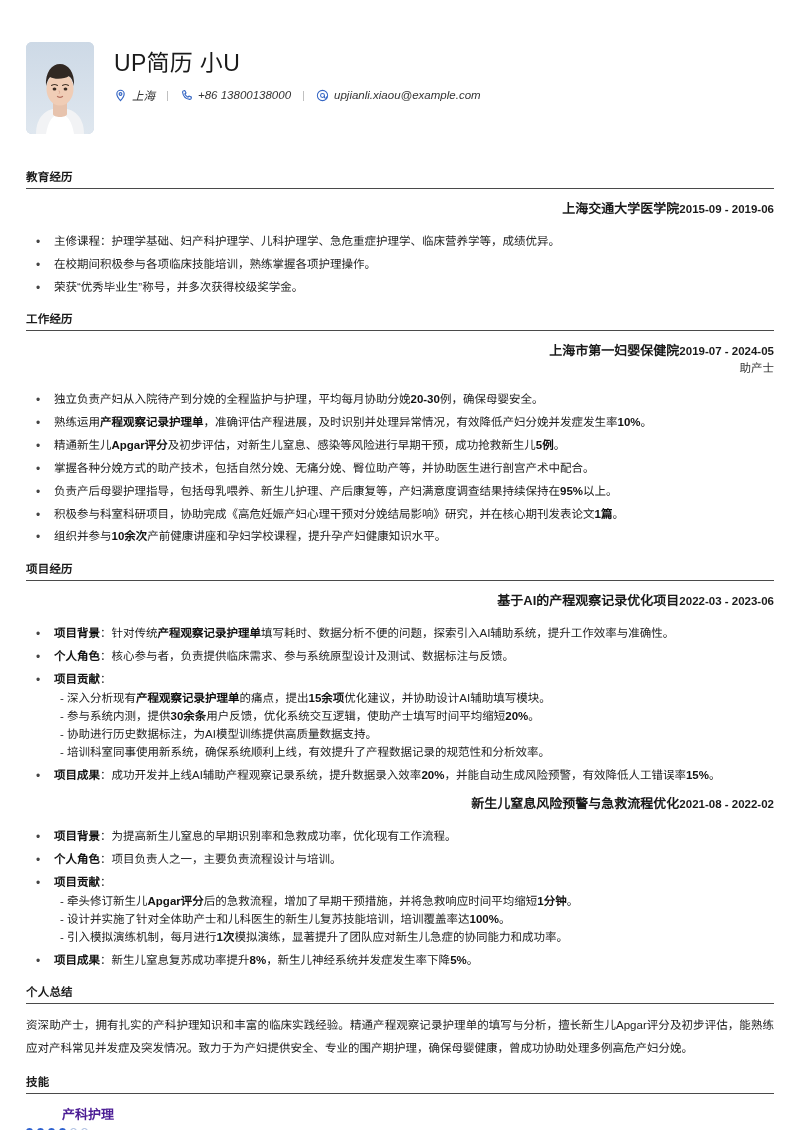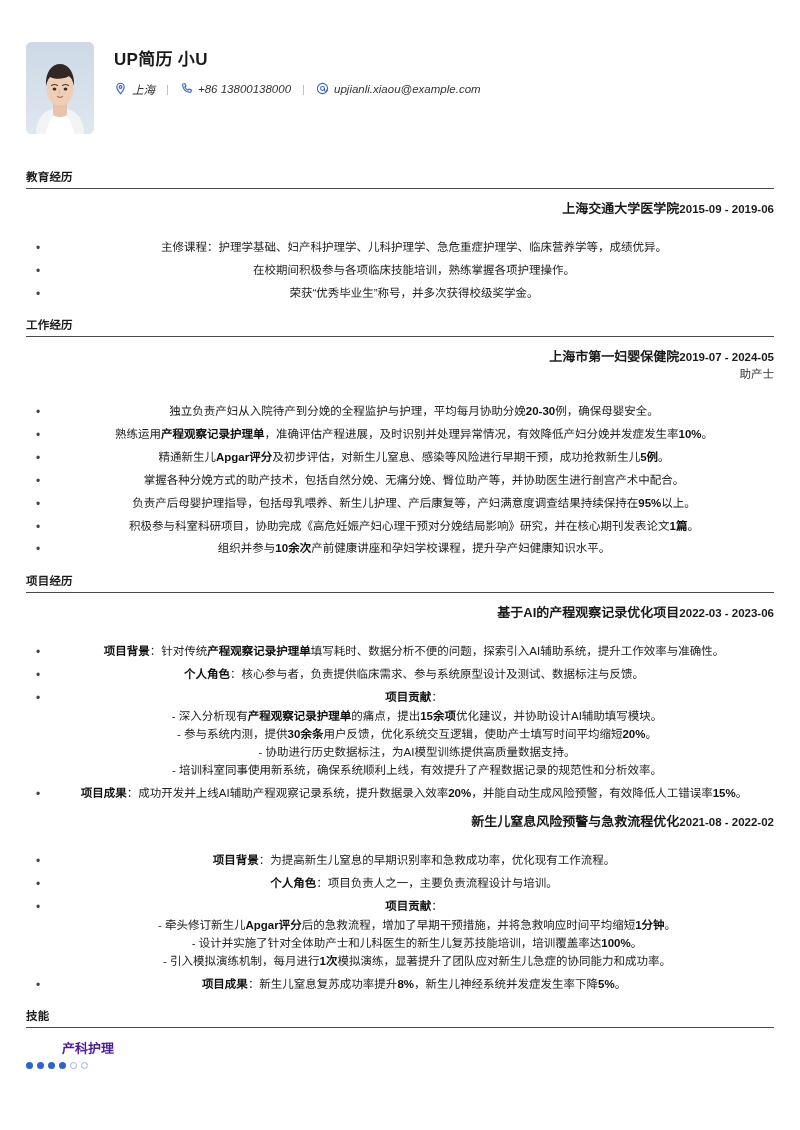--- a/index.html
+++ b/index.html
@@ -24,21 +24,21 @@
   }
   .photo-wrap { flex:0 0 auto; margin-right:20px; }
   .photo {
     width:68px; height:92px; border-radius:6px;
     overflow:hidden; display:block;
     background:#c9d4e2;
   }
   .photo svg { display:block; width:68px; height:92px; }
   .hdr-text { padding-top:8px; }
   .name {
-    font-size:17px; font-weight:bold; color:#1a1a1a;
+    font-size:23px; font-weight:normal; color:#1a1a1a;
     letter-spacing:.3px; line-height:1.15;
   }
   .contacts {
     display:flex; align-items:center; flex-wrap:wrap;
     margin-top:11px; font-size:11.5px; color:#333;
   }
   .contact { display:flex; align-items:center;font-style:italic; }
   .contact .ic {
     display:inline-flex; align-items:center; justify-content:center;
     width:13px; height:13px; margin-right:5px; color:#3566c4;
@@ -57,21 +57,21 @@
   .entry { margin-top:9px; }
   .entry-row {
     display:flex; justify-content:flex-end; align-items:baseline;
   }
   .entry-title { font-size:13px; font-weight:bold; color:#1a1a1a; }
   .entry-date { font-size:11.5px; font-weight:bold; color:#1a1a1a; white-space:nowrap; }
   .entry-sub { font-size:11.5px; color:#333; }
   .entry-sub-right { font-size:11.5px; color:#333; white-space:nowrap; }
 
   
-  ul.bullets { list-style:none; margin-top:22px;text-align:center; }
+  ul.bullets { list-style:none; margin-top:16px; }
   ul.bullets > li {
     position:relative; padding-left:28px;
     font-size:11.5px; line-height:1.55; color:#222;
     margin-bottom:5px;
   }
   ul.bullets > li:before {
     content:"•"; position:absolute; left:10px; top:0;
     color:#444; font-size:12px; line-height:1.55;
   }
   .sub-lines { margin-top:1px; }
@@ -243,20 +243,25 @@
         <li><b>项目贡献</b>：<div class="sub-lines">
               <div class="sub-line">- 牵头修订新生儿<b>Apgar评分</b>后的急救流程，增加了早期干预措施，并将急救响应时间平均缩短<b>1分钟</b>。</div>
               <div class="sub-line">- 设计并实施了针对全体助产士和儿科医生的新生儿复苏技能培训，培训覆盖率达<b>100%</b>。</div>
               <div class="sub-line">- 引入模拟演练机制，每月进行<b>1次</b>模拟演练，显著提升了团队应对新生儿急症的协同能力和成功率。</div>
             </div></li>
         <li><b>项目成果</b>：新生儿窒息复苏成功率提升<b>8%</b>，新生儿神经系统并发症发生率下降<b>5%</b>。</li>
       </ul>
     </div>
   </div>
 
+  <div class="section">
+    <div class="sec-title">个人总结</div>
+    <div class="sec-rule"></div>
+    <div class="summary">资深助产士，拥有扎实的产科护理知识和丰富的临床实践经验。精通产程观察记录护理单的填写与分析，擅长新生儿Apgar评分及初步评估，能熟练应对产科常见并发症及突发情况。致力于为产妇提供安全、专业的围产期护理，确保母婴健康，曾成功协助处理多例高危产妇分娩。</div>
+  </div>
 
   <div class="section">
     <div class="sec-title">技能</div>
     <div class="sec-rule"></div>
 
     <div class="skill-block">
       <div class="skill-name">产科护理</div>
       <div class="dots">
           <span class="dot on"></span>
           <span class="dot on"></span>

